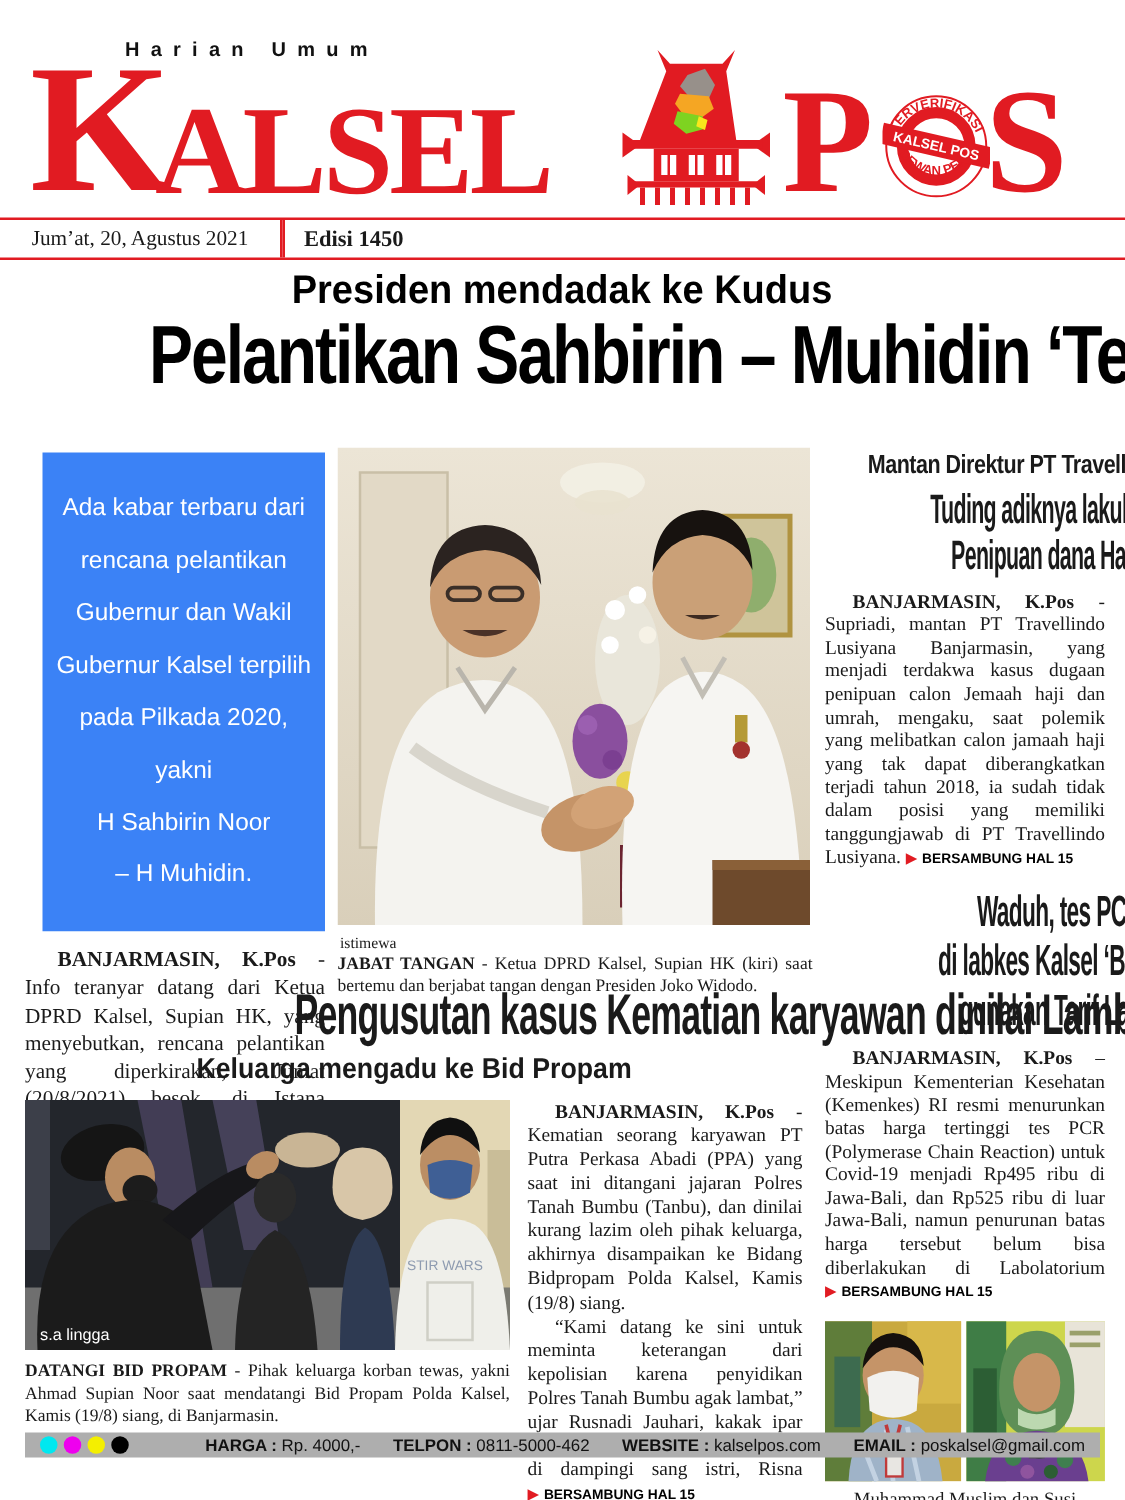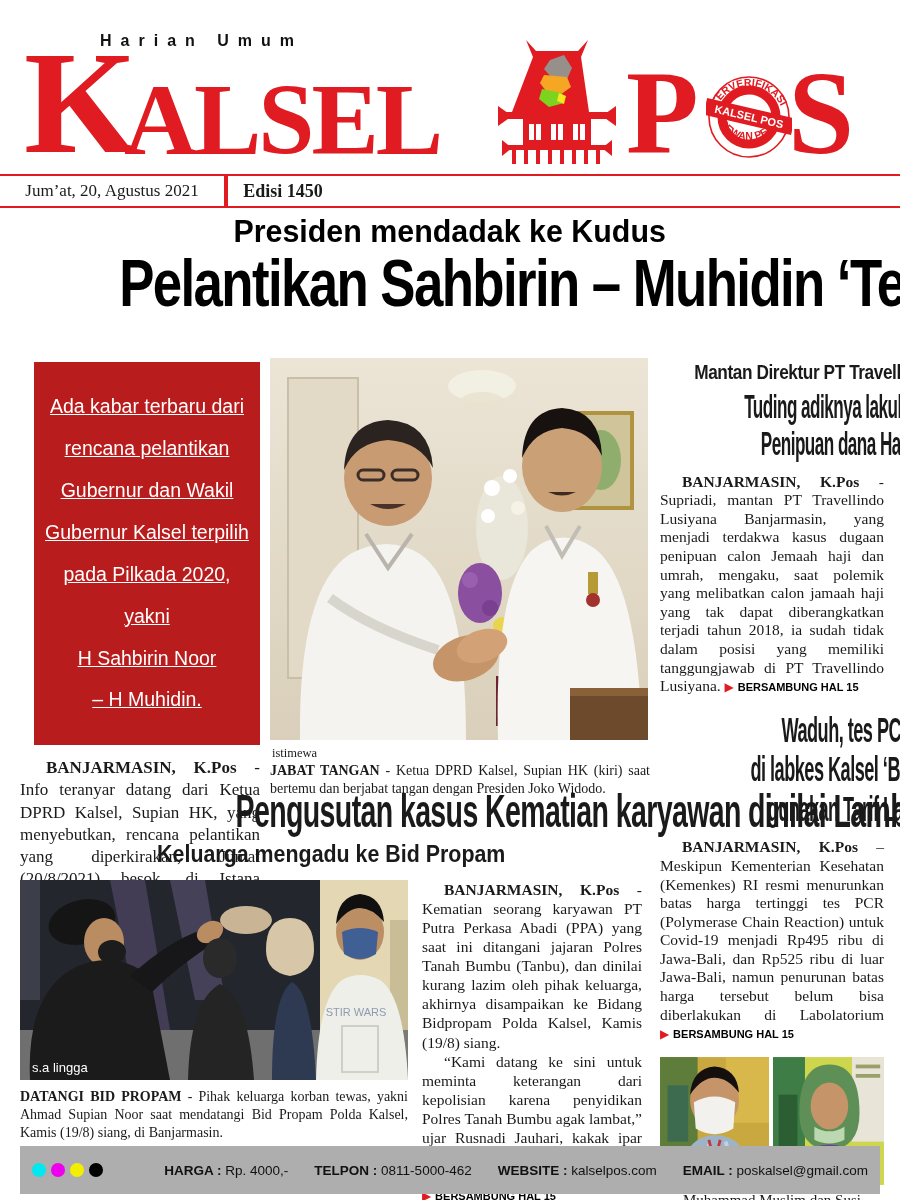--- a/index.html
+++ b/index.html
@@ -38,22 +38,22 @@
   .kicker > span { display:inline-block; transform:scaleX(.95); transform-origin:center; }
   .headline { position:absolute; top:250px; left:0; width:100%; text-align:center;
     font-family:"Liberation Sans",sans-serif; font-weight:bold; font-size:66px; color:#000;
     white-space:nowrap; line-height:1; }
   .headline > span { display:inline-block; transform:scaleX(.8); transform-origin:center; letter-spacing:-2px; }
   
   .cols { position:absolute; top:358px; left:20px; width:864px; display:flex; gap:10px; }
   .col-left   { width:240px; }
   .col-center { width:380px; }
   .col-right  { width:224px; flex:1; }
-  .red-box { background:#b91c1c; color:#fff; margin:4px 0 12px 14px; padding:24px 6px;
-    text-align:center; font-family:"Liberation Sans",sans-serif; font-size:19.5px; line-height:2.15;text-decoration:underline; }
+  .red-box { background:#3b82f6; color:#fff; margin:4px 0 12px 14px; padding:24px 6px;
+    text-align:center; font-family:"Liberation Sans",sans-serif; font-size:19.5px; line-height:2.15; }
   .body-txt { text-align:justify; }
   .body-txt p { text-indent:26px; }
   .col-left .body-txt { font-size:17px; line-height:1.3; }
   .col-left .body-txt p + p { margin-top:2px; }
   b.dl { font-weight:bold; }
   .cont { white-space:nowrap;margin-top:32px; }
   .cont .tri { color:#e11b22; font-size:12px; font-family:"DejaVu Sans",sans-serif; }
   .cont .cl { font-family:"Liberation Sans",sans-serif; font-weight:bold; font-size:11px; color:#000; }
   
   .photo-credit { font-size:12.5px; margin:2px 0 1px 2px; }
@@ -79,21 +79,21 @@
   .sec-sub { text-align:center; font-family:"Liberation Sans",sans-serif; font-weight:bold;
     font-size:23px; margin-top:7px; white-space:nowrap; }
   .sec-sub > span { display:inline-block; transform:scaleX(.93); transform-origin:center; }
   .bottom-row { display:flex; gap:14px; margin-top:12px; }
   .b-photo-wrap { width:388px; }
   .b-article { flex:1; }
   .b-article .body-txt { font-size:15.5px; line-height:1.23; }
   .b-article .body-txt p { text-indent:22px; }
   .b-photo-wrap .caption { margin-top:4px; }
   
-  .footer { position:absolute; top:1146px; left:20px; width:860px; height:48px;
+  .footer { position:absolute; top:1146px; left:20px; width:860px; height:20px;
     background:#aeaeae; display:flex; align-items:center; padding:0 12px;
     font-family:"Liberation Sans",sans-serif; font-size:13.5px; color:#111; }
   .dots { display:flex; gap:5px; margin-right:auto; }
   .dot { width:14px; height:14px; border-radius:50%; }
   .dot-c { background:#00e8f0; } .dot-m { background:#ee00ee; }
   .dot-y { background:#f4ef00; } .dot-k { background:#000; }
   .f-item { margin-left:26px; white-space:nowrap; }
   .f-item b { font-weight:bold; }
   svg text { font-family:"Liberation Sans",sans-serif; }
 </style>

